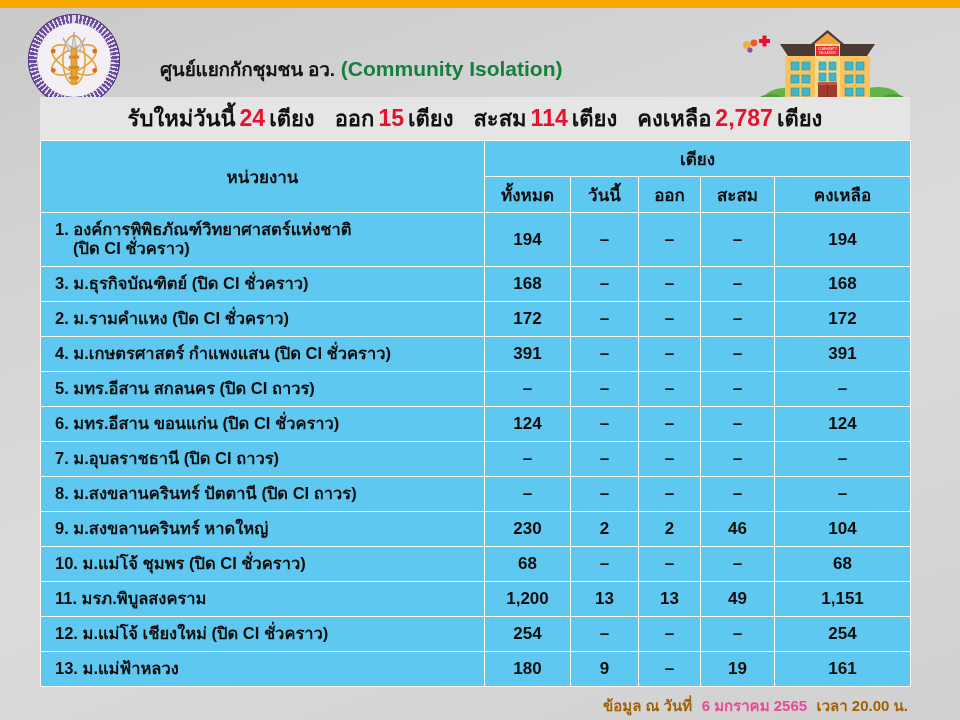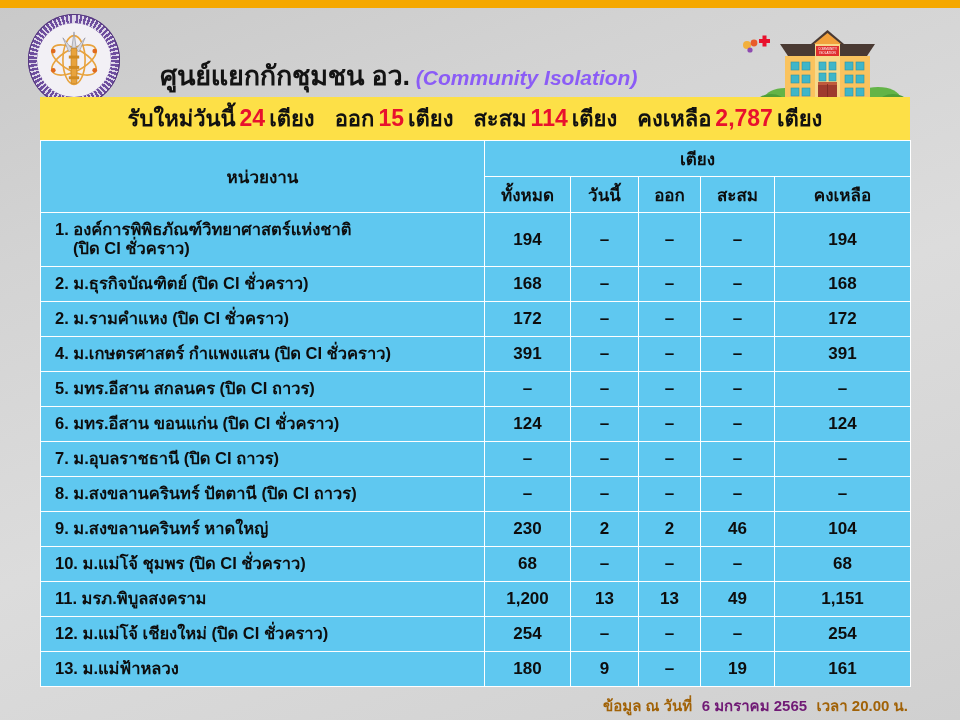--- a/index.html
+++ b/index.html
@@ -53,37 +53,36 @@
             mask: radial-gradient(circle, transparent 0 37px, #000 37px 45px, transparent 45px);
     opacity: .9;
   }
 
   
   #title-wrap {
     position: absolute; left: 160px; top: 46px;
     white-space: nowrap;
   }
   #title-th {
-    font-size: 27px; font-weight: bold; color: #131313;
+    font-size: 19px; font-weight: bold; color: #131313;
     letter-spacing: -0.2px;
   }
   #title-en {
-    font-size: 21px; font-weight: bold; color: #8b5cf6;
+    font-size: 21px; font-weight: bold; color: #15803d;
     margin-left: 6px;
-    font-style: italic;
   }
 
   
   #building { position: absolute; left: 735px; top: 14px; width: 185px; height: 86px; }
 
   
   #summary {
     position: absolute; left: 40px; top: 97px;
     width: 870px; height: 43px;
-    background: #fde047;
+    background: #e5e5e5;
     display: flex; align-items: center; justify-content: center;
     white-space: nowrap;
   }
   #summary .seg { font-size: 22px; font-weight: bold; color: #111; }
   #summary .num { font-size: 23px; font-weight: bold; color: #E8112D; margin: 4px 4px; }
   #summary .gap { display: inline-block; width: 20px; }
 
   
   #table-wrap {
     position: absolute; left: 40px; top: 140px;
@@ -130,21 +129,21 @@
 
   
   #footer {
     position: absolute; left: 0; top: 694px;
     width: 960px;
     text-align: right;
     padding-right: 52px;
     white-space: nowrap;
   }
   #footer .t { font-size: 15px; font-weight: bold; color: #a16207; }
-  #footer .d { font-size: 15px; font-weight: bold; color: #701a75; margin: 0 5px; }
+  #footer .d { font-size: 15px; font-weight: bold; color: #ec4899; margin: 0 5px; }
 </style>
 </head>
 <body>
 
 <div id="top-bar"></div>
 
 <div id="header">
 
   <div id="logo">
     <div class="ring"></div>
@@ -275,21 +274,21 @@
             <div style="padding-left: 18px;">(ปิด CI ชั่วคราว)</div>
           </td>
           <td class="num">194</td>
           <td class="num">–</td>
           <td class="num">–</td>
           <td class="num">–</td>
           <td class="num">194</td>
         </tr>
         <tr class="r-std">
           <td class="org">
-            <div>2. ม.ธุรกิจบัณฑิตย์ (ปิด CI ชั่วคราว)</div>
+            <div>3. ม.ธุรกิจบัณฑิตย์ (ปิด CI ชั่วคราว)</div>
           </td>
           <td class="num">168</td>
           <td class="num">–</td>
           <td class="num">–</td>
           <td class="num">–</td>
           <td class="num">168</td>
         </tr>
         <tr class="r-std">
           <td class="org">
             <div>2. ม.รามคำแหง (ปิด CI ชั่วคราว)</div>

